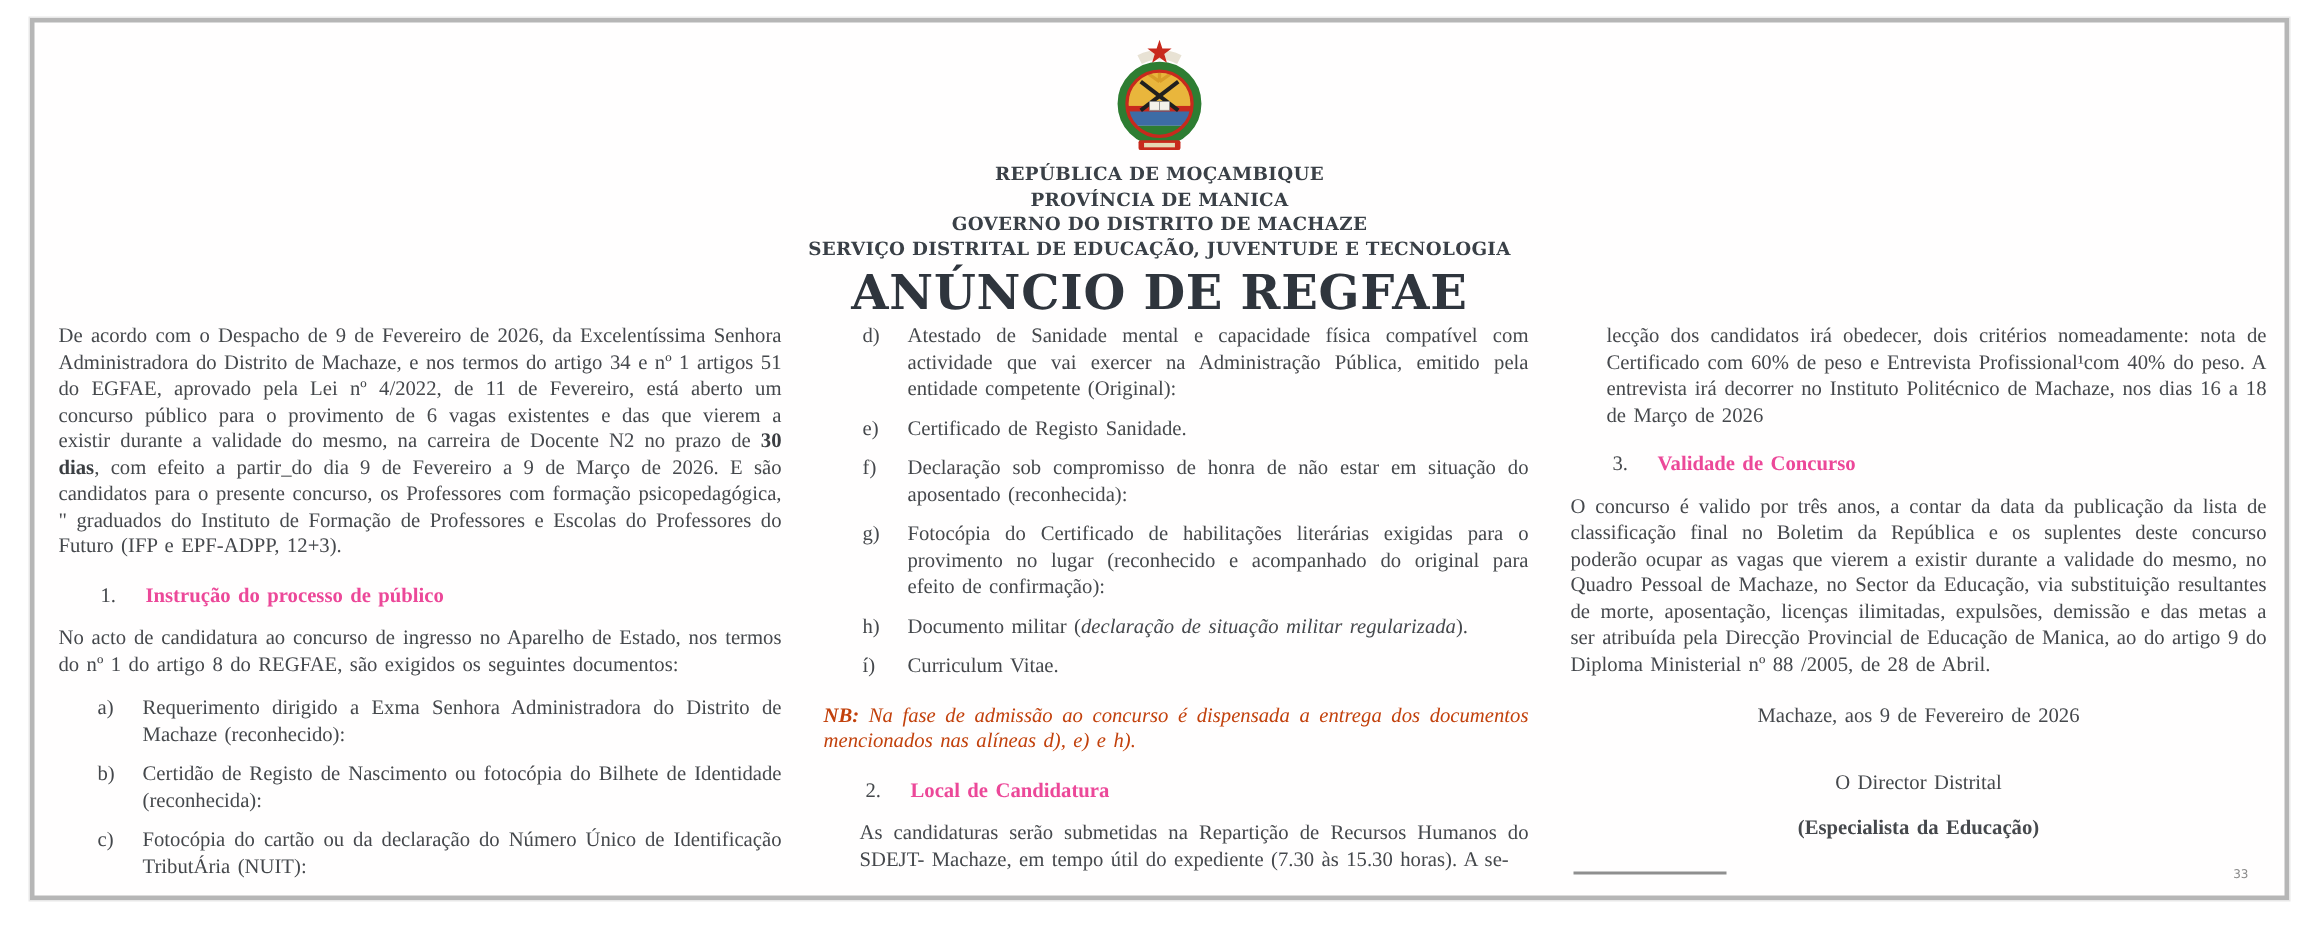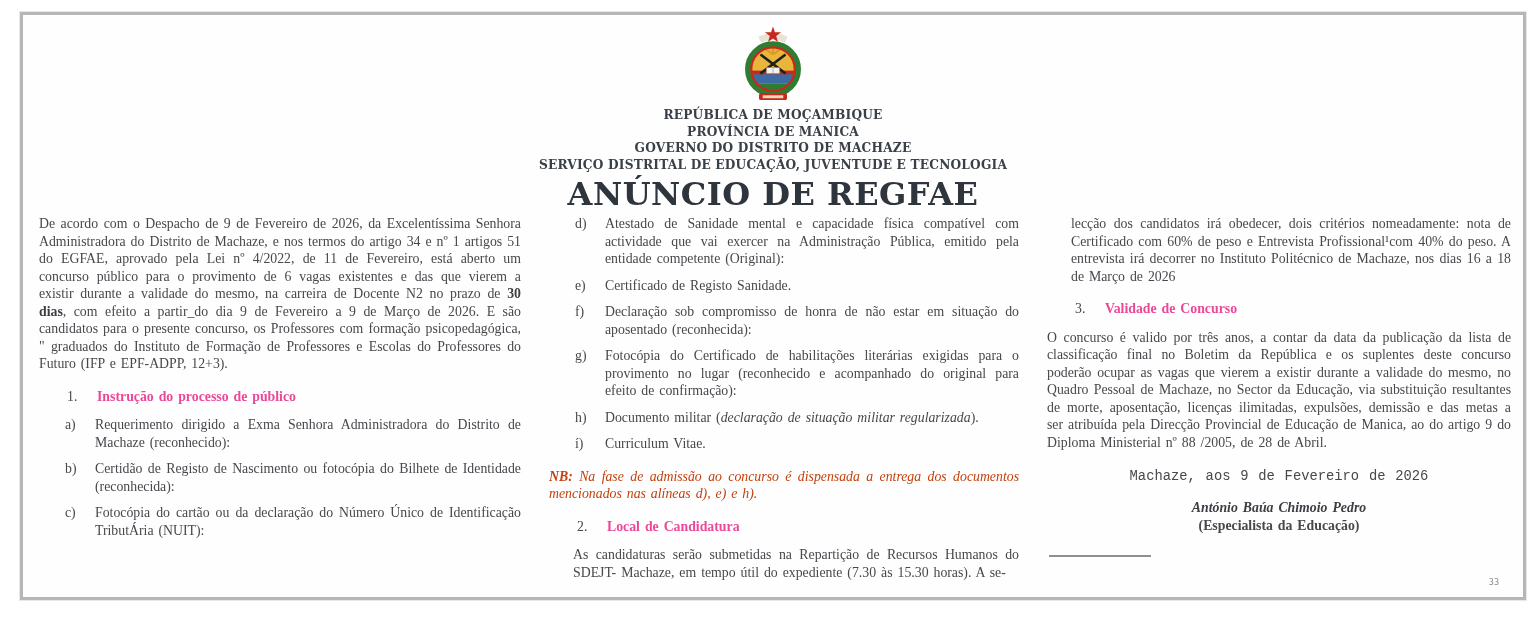--- a/index.html
+++ b/index.html
@@ -57,21 +57,21 @@
   .item-letter { width: 30px; flex: none; }
   .item-text { flex: 1; text-align: justify; }
 
   .nb-para { margin-top: 15px; font-style: italic; color: #c2410c; }
   .nb-label { font-weight: bold; }
 
   .indent-para { margin-left: 24px; }
 
   
   .signature { text-align: center; margin-top: 17px; }
-  .sig-place { margin-bottom: 13px; font-family: Liberation Mono, monospace; }
+  .sig-place { margin-bottom: 27px; }
   .sig-role  { margin-bottom: 13px; }
   .sig-name  { font-weight: bold; font-style: italic; color: #3b3e42; }
   .sig-title { margin-top: 1px; font-weight: bold; }
 
   .footnote-rule {
     width: 102px; border-top: 2px solid #8f8f8f; margin-top: 20px; margin-left: 2px;
   }
 
   .page-number {
     position: absolute; right: 24px; bottom: 10px;
@@ -128,20 +128,21 @@
   <div class="columns">
 
     <div class="col col-left">
       <div class="para"><span>De acordo com o Despacho de 9 de Fevereiro de 2026, da Excelentíssima Senhora Administradora do Distrito de Machaze, e nos termos do artigo 34 e nº 1 artigos 51 do EGFAE, aprovado pela Lei nº 4/2022, de 11 de Fevereiro, está aberto um concurso público para o provimento de 6 vagas existentes e das que vierem a existir durante a validade do mesmo, na carreira de Docente N2 no prazo de </span><span class="bold">30 dias</span><span>, com efeito a partir_do dia 9 de Fevereiro a 9 de Março de 2026. E são candidatos para o presente concurso, os Professores com formação psicopedagógica, " graduados do Instituto de Formação de Professores e Escolas do Professores do Futuro (IFP e EPF-ADPP, 12+3).</span></div>
 
       <div class="section-heading">
         <span class="sec-num">1.</span>
         <span class="sec-title">Instrução do processo de público</span>
       </div>
 
+      <div class="para">No acto de candidatura ao concurso de ingresso no Aparelho de Estado, nos termos do nº 1 do artigo 8 do REGFAE, são exigidos os seguintes documentos:</div>
 
       <div class="doc-item">
         <span class="item-letter">a)</span>
         <span class="item-text">Requerimento dirigido a Exma Senhora Administradora do Distrito de Machaze (reconhecido):</span>
       </div>
       <div class="doc-item">
         <span class="item-letter">b)</span>
         <span class="item-text">Certidão de Registo de Nascimento ou fotocópia do Bilhete de Identidade (reconhecida):</span>
       </div>
       <div class="doc-item">
@@ -199,21 +200,21 @@
 
       <div class="section-heading">
         <span class="sec-num">3.</span>
         <span class="sec-title">Validade de Concurso</span>
       </div>
 
       <div class="para">O concurso é valido por três anos, a contar da data da publicação da lista de classificação final no Boletim da República e os suplentes deste concurso poderão ocupar as vagas que vierem a existir durante a validade do mesmo, no Quadro Pessoal de Machaze, no Sector da Educação, via substituição resultantes de morte, aposentação, licenças ilimitadas, expulsões, demissão e das metas a ser atribuída pela Direcção Provincial de Educação de Manica, ao do artigo 9 do Diploma Ministerial nº 88 /2005, de 28 de Abril.</div>
 
       <div class="signature">
         <div class="sig-place">Machaze, aos 9 de Fevereiro de 2026</div>
-        <div class="sig-name">António Baúa Chimoio Pedro</div>
+        <div class="sig-role">O Director Distrital</div>
         <div class="sig-title">(Especialista da Educação)</div>
       </div>
 
       <div class="footnote-rule"></div>
     </div>
 
   </div>
 
   <div class="page-number">33</div>
 </div>

